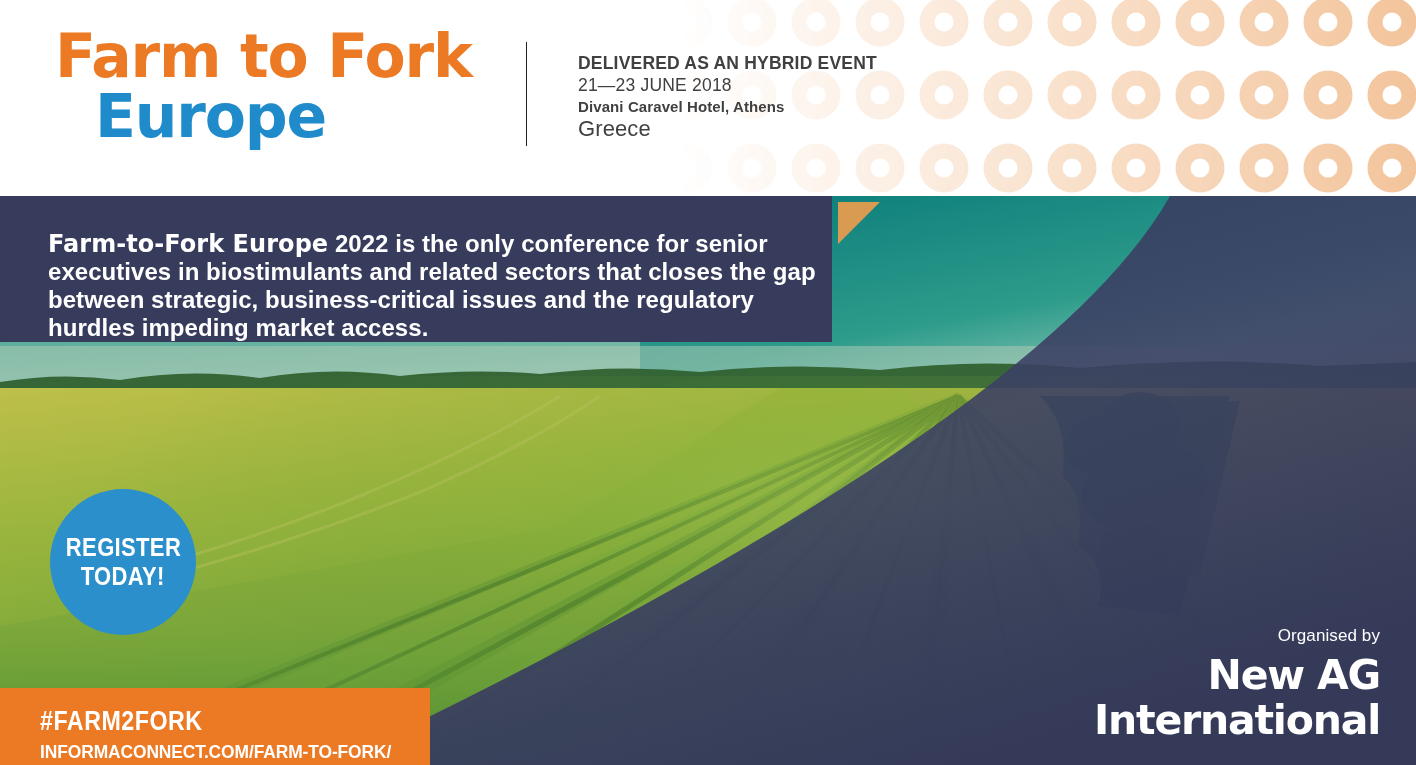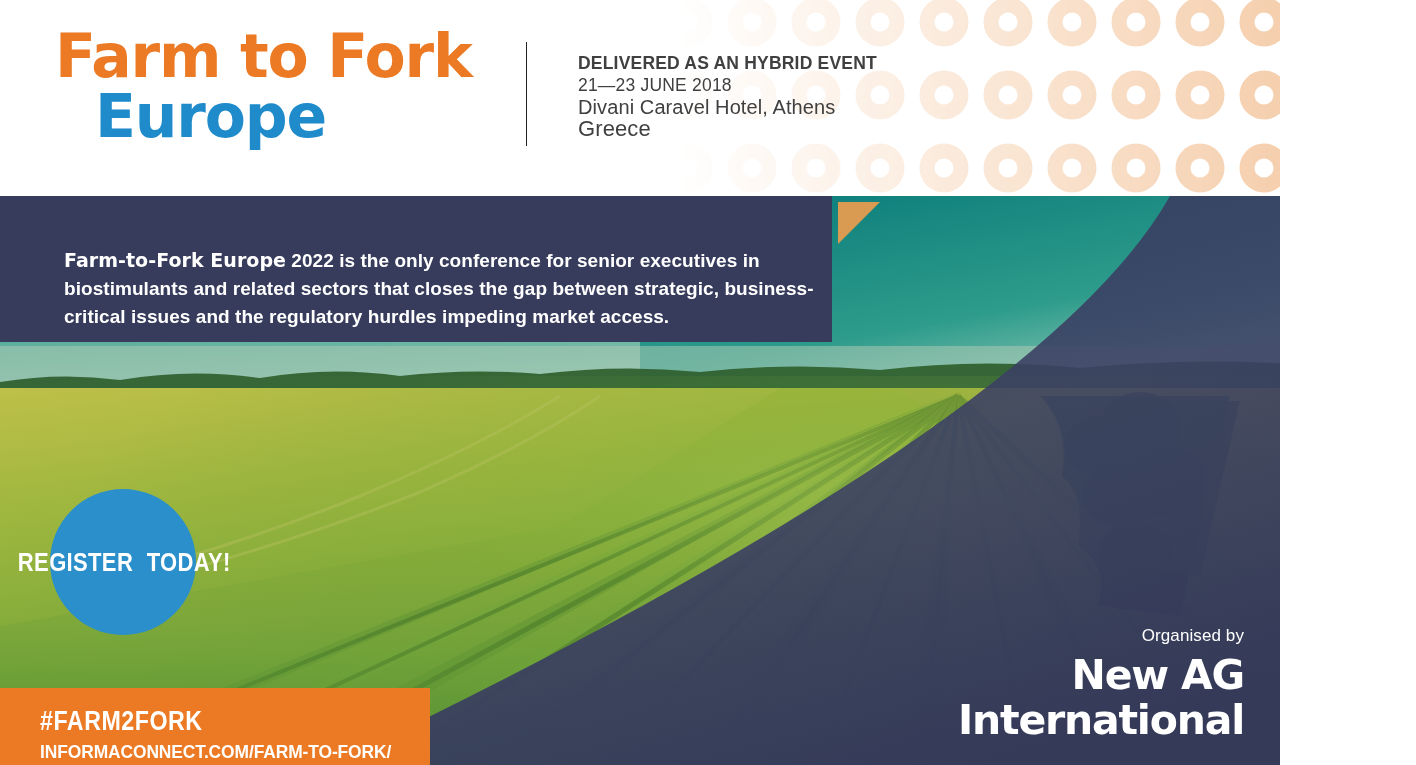--- a/index.html
+++ b/index.html
@@ -1,68 +1,68 @@
 <!DOCTYPE html>
 <html><head>
 <meta charset="utf-8">
 <style>
   html,body{margin:0;padding:0;}
   body{
     width:1416px;height:765px;overflow:hidden;
     font-family:"Liberation Sans","DejaVu Sans",sans-serif;
     background:#ffffff;
   }
-  #banner{position:relative;width:1280px;height:765px;overflow:hidden;background:#fff;}
+  #banner{position:relative;width:1416px;height:765px;overflow:hidden;background:#fff;}
 
   
   .header{position:absolute;left:0;top:0;width:1416px;height:196px;background:#ffffff;overflow:hidden;z-index:5;}
   .rings{position:absolute;right:0;top:0;width:740px;height:196px;overflow:hidden;}
   .ringfade{position:absolute;inset:0;}
   .logo-block{position:absolute;left:55px;top:28px;z-index:3;}
   .logo-l1{
     font-family:"DejaVu Sans",sans-serif;
     font-weight:700;font-size:60px;line-height:56px;
     letter-spacing:-1.2px;color:#EC7A24;white-space:nowrap;
   }
   .logo-l2{
     font-family:"DejaVu Sans",sans-serif;
     font-weight:700;font-size:60px;line-height:64px;
     letter-spacing:-1.2px;color:#1F8BCB;padding-left:40px;white-space:nowrap;
   }
   .divider{position:absolute;left:526px;top:42px;width:1px;height:104px;background:#231f20;z-index:3;}
   .event-info{position:absolute;left:578px;top:52px;z-index:3;color:#404040;}
   .ev-l1{font-size:17.5px;font-weight:700;letter-spacing:.2px;line-height:22px;white-space:nowrap;}
   .ev-l2{font-size:17.5px;font-weight:400;letter-spacing:.2px;line-height:22px;white-space:nowrap;}
-  .ev-l3{font-size:20px;font-weight:400;letter-spacing:.1px;line-height:22px;white-space:nowrap;}
+  .ev-l3{font-size:15px;font-weight:700;letter-spacing:.1px;line-height:22px;white-space:nowrap;}
   .ev-l4{font-size:22px;font-weight:400;letter-spacing:.1px;line-height:22px;white-space:nowrap;}
 
   
   .photo{position:absolute;left:0;top:196px;width:1416px;height:569px;overflow:hidden;background:#6a9a30;}
   .photo-inner{position:absolute;inset:0;}
 
   
   .intro{
     position:absolute;left:0;top:196px;width:832px;height:146px;
     background:#373C5C;z-index:6;
   }
   .intro p{
-    margin:16px;position:absolute;left:48px;top:34px;width:770px;
-    color:#ffffff;font-weight:700;font-size:19px;line-height:28px;
+    margin:0;position:absolute;left:48px;top:34px;width:770px;
+    color:#ffffff;font-weight:700;font-size:24px;line-height:28px;
     letter-spacing:.05px;
   }
   .intro .lead{font-family:"DejaVu Sans",sans-serif;font-weight:700;}
 
   
   .swoosh{position:absolute;left:0;top:196px;width:1416px;height:569px;z-index:4;pointer-events:none;}
 
   
   .badge{
     position:absolute;left:50px;top:489px;width:146px;height:146px;border-radius:50%;
     background:#2B8FCB;z-index:7;
-    display:flex;flex-direction:row;align-items:center;justify-content:center;
+    display:flex;flex-direction:column;align-items:center;justify-content:center;
   }
   .badge span{
     display:block;color:#fff;font-weight:700;
     font-family:"Liberation Sans",sans-serif;
     font-size:25px;line-height:29px;letter-spacing:.4px;
     transform:scaleX(.88);transform-origin:center;white-space:nowrap;text-align:center;
   }
 
   
   .orangebar{position:absolute;left:0;top:688px;width:430px;height:101px;background:#EC7A24;z-index:7;}

